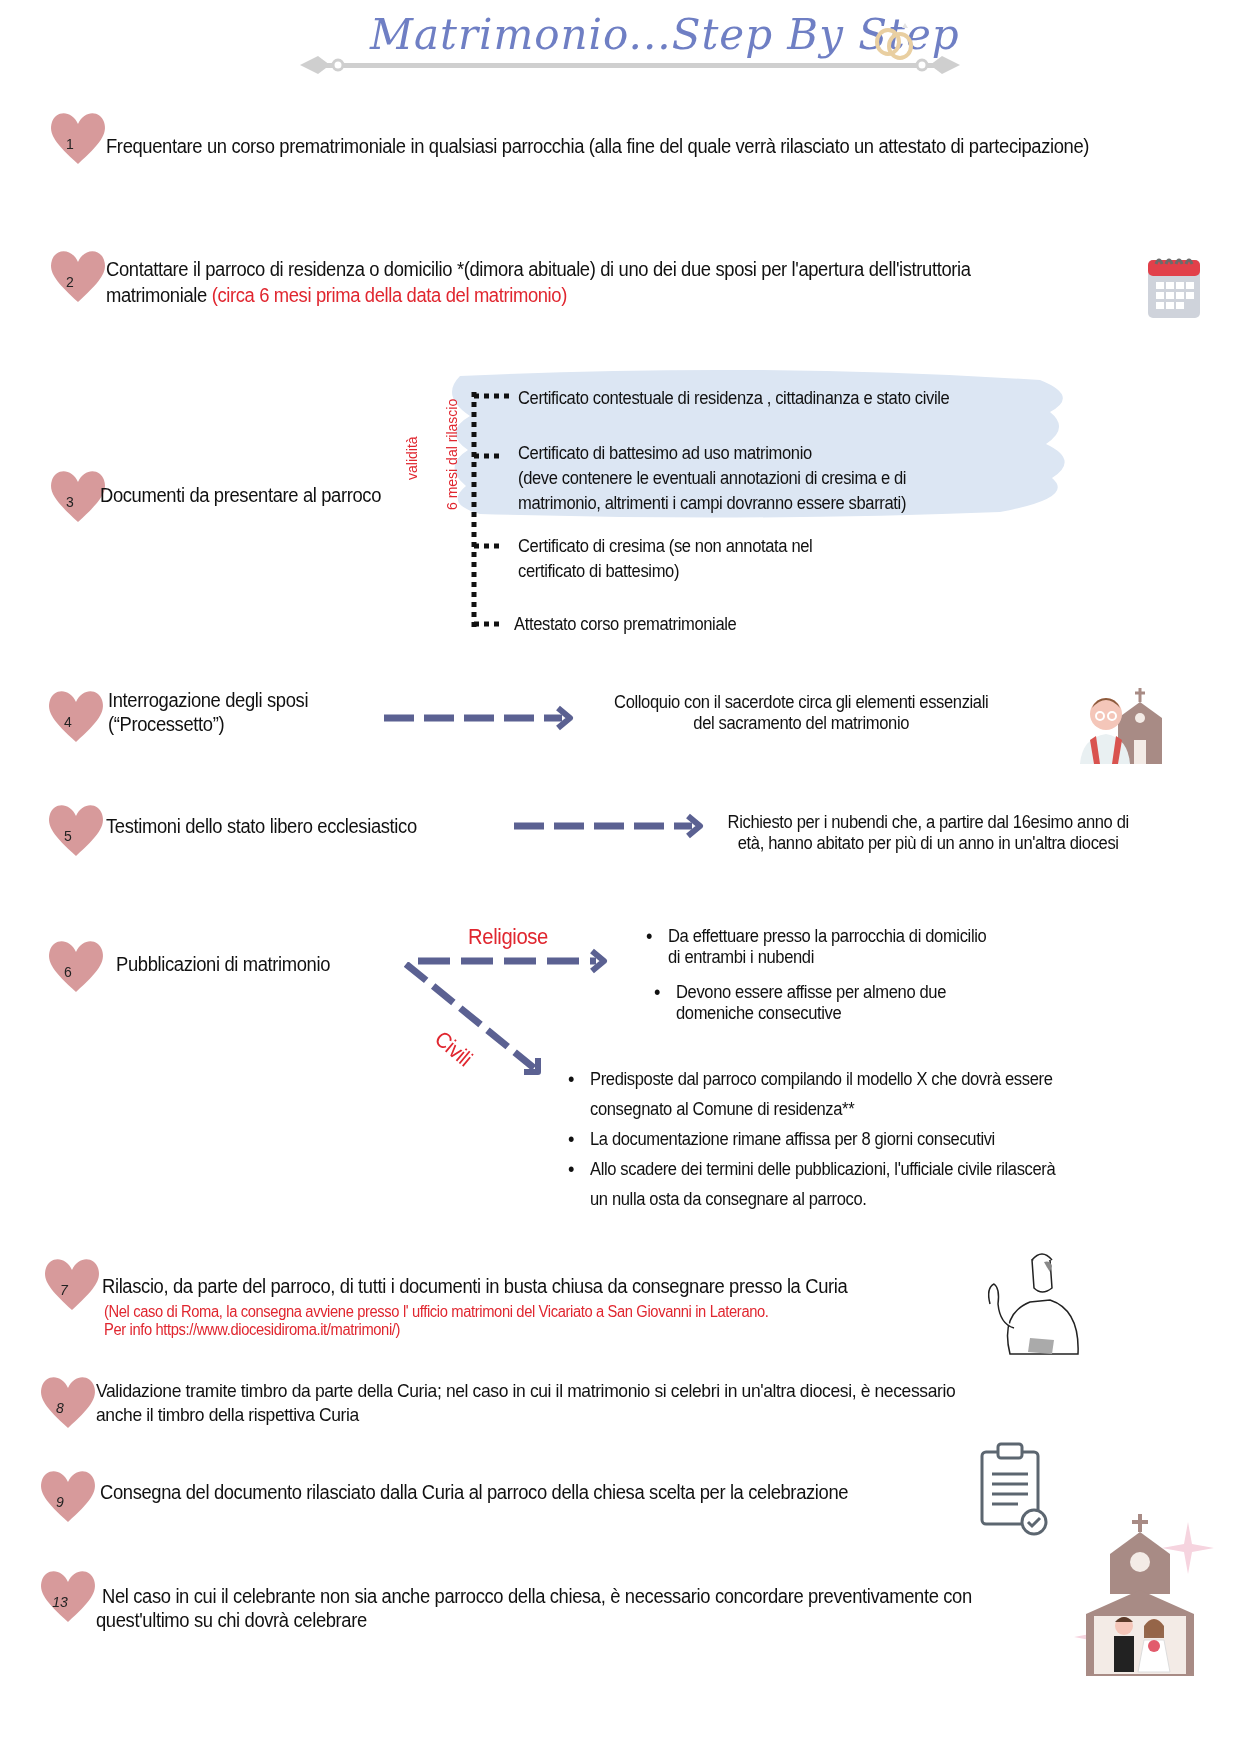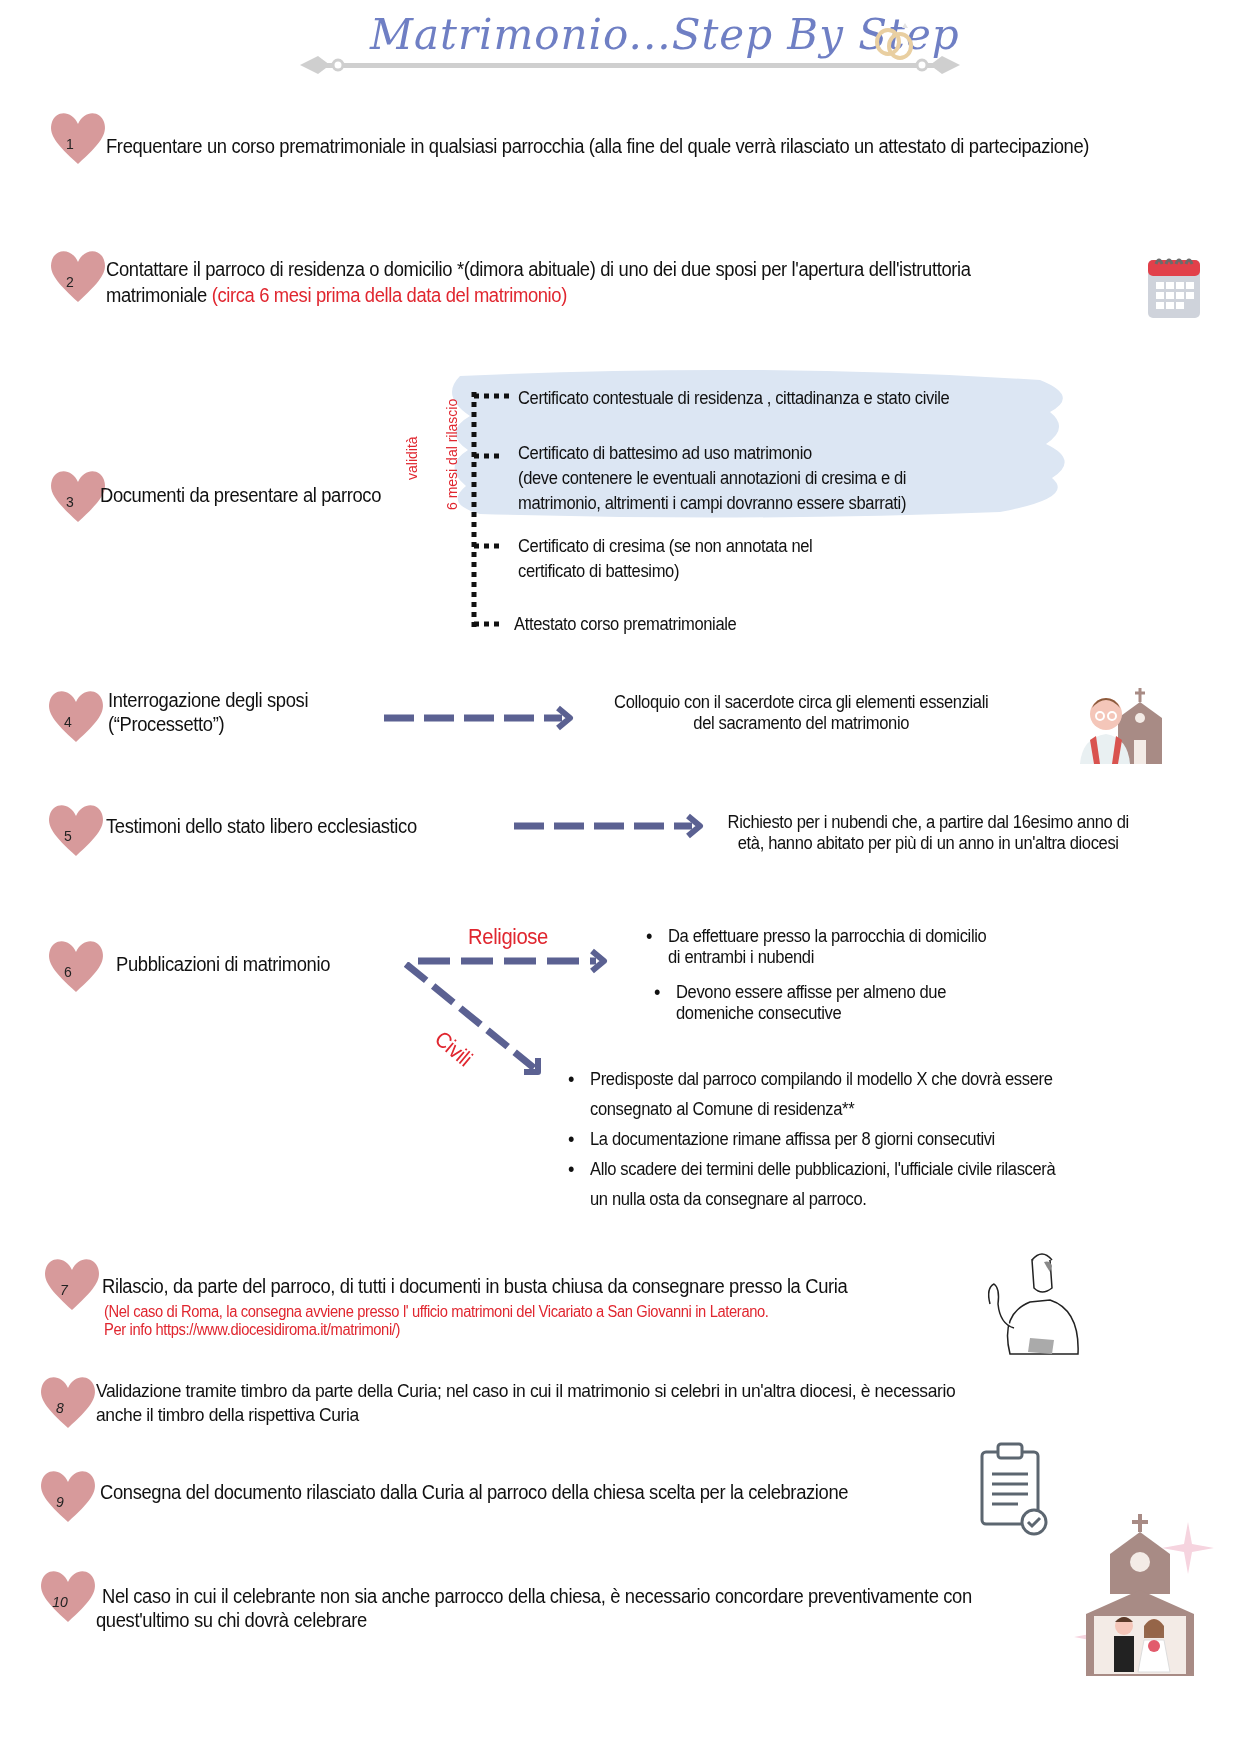--- a/index.html
+++ b/index.html
@@ -264,21 +264,21 @@
     <circle cx="60" cy="82" r="12" fill="#fff" stroke="#5c6670" stroke-width="3"></circle>
     <polyline points="54,82 58,86 66,78" fill="none" stroke="#5c6670" stroke-width="3"></polyline>
   </svg>
 </div>
 
 <div>
   <div class="heart" style="left:38px;top:1566px;">
     <svg viewBox="0 0 60 60">
         <path d="M30 56 C8 36 0 26 4 14 C8 2 24 2 30 16 C36 2 52 2 56 14 C60 26 52 36 30 56 Z" fill="#d79a9b"></path>
       </svg>
-    <span class="num" style="font-style:italic;">10</span>
+    <span class="num" style="font-style:italic;">13</span>
   </div>
   <div class="abs txt" style="left:102px;top:1584px;">Nel caso in cui il celebrante non sia anche parrocco della chiesa, è necessario concordare preventivamente con</div>
   <div class="abs txt" style="left:96px;top:1608px;">quest'ultimo su chi dovrà celebrare</div>
   <svg class="abs" style="left:1064px;top:1504px;" width="150" height="180" viewBox="0 0 150 180">
     <path d="M120 40 l4 -22 l4 22 l22 4 l-22 4 l-4 22 l-4 -22 l-22 -4 z" fill="#f6d4df"></path>
     <path d="M26 130 l3 -16 l3 16 l16 3 l-16 3 l-3 16 l-3 -16 l-16 -3 z" fill="#f6d4df"></path>
     <line x1="76" y1="10" x2="76" y2="28" stroke="#a88b85" stroke-width="4"></line>
       <line x1="68" y1="18" x2="84" y2="18" stroke="#a88b85" stroke-width="4"></line>
     <path d="M46 50 L76 28 L106 50 V90 H46 Z" fill="#a88b85"></path>
     <circle cx="76" cy="58" r="10" fill="#f3ebe6"></circle>

